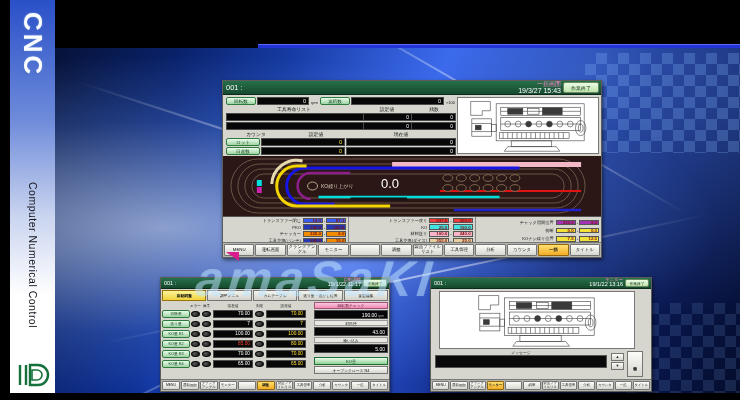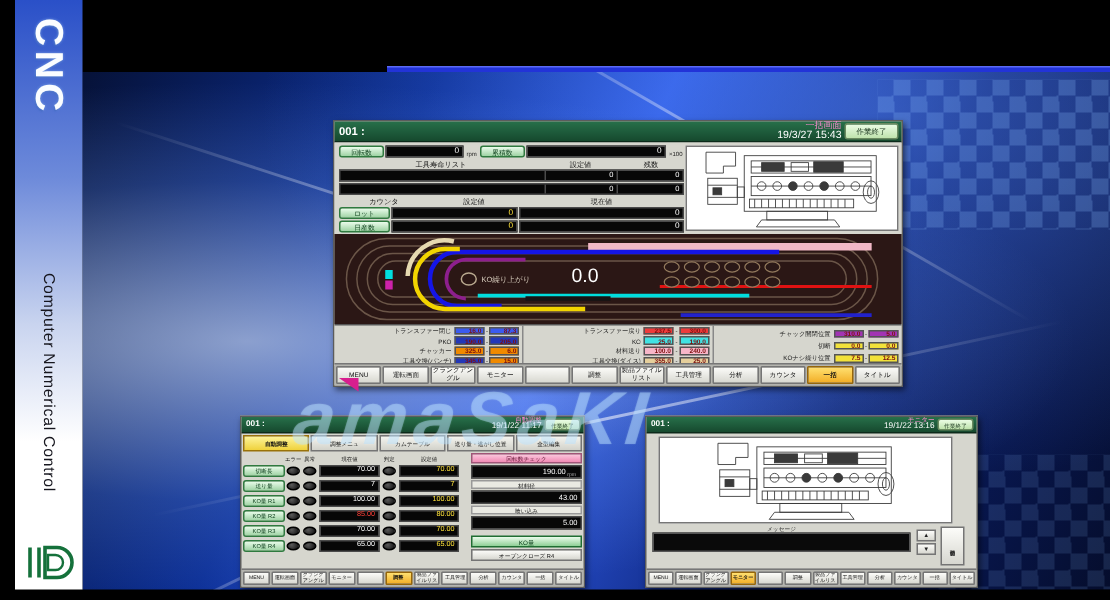--- a/index.html
+++ b/index.html
@@ -39,21 +39,21 @@
     transform:skewX(-6deg); text-shadow:0 0 1px rgba(255,255,255,.25); pointer-events:none; }
   .wm-accent { position:absolute; left:226px; top:252px; width:0; height:0; z-index:9;
     border-top:9px solid #d81e8e; border-left:13px solid transparent; }
 
   
   .panel { position:absolute; background:#d6d6ce; border:1px solid #5c5c5c; z-index:5;
            box-shadow:1px 2px 4px rgba(0,0,0,.55); }
   .phead { position:absolute; left:0; top:0; width:100%;
     background:linear-gradient(#27704a,#16492e); display:flex; align-items:center;
     border-bottom:1px solid #0c2a1a; }
-  .prog { color:#fff; font-weight:bold; padding-left:3px; flex:1; }
+  .prog { color:#fff; font-weight:normal; padding-left:3px; flex:1; }
   .hright { display:flex; flex-direction:column; align-items:flex-end; line-height:1; padding-right:2px; }
   .sname { color:#ff8ad2; }
   .dtime { color:#fff; }
   .finish { background:linear-gradient(#eafce4,#bfe3ad); border:1px solid #6a8a60;
     border-radius:2px; color:#17331a; margin-right:2px; }
 
   .bbox { background:#070707; border:1px solid #4a4a4a; color:#fff; display:flex;
           align-items:center; justify-content:flex-end; padding-right:2px; }
   .bbox.yel { color:#ffe23a; }
   .bbox.red { color:#ff4038; }

